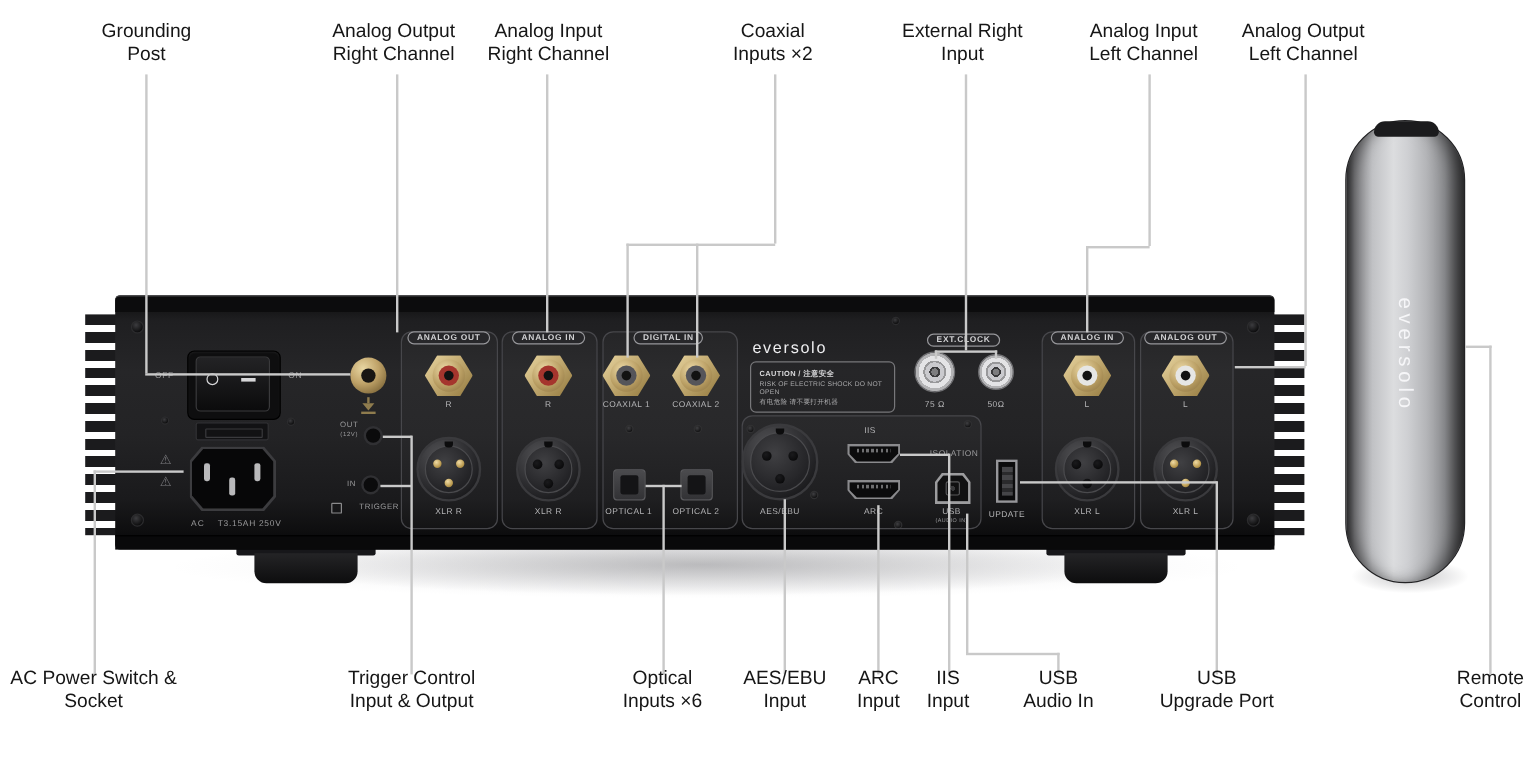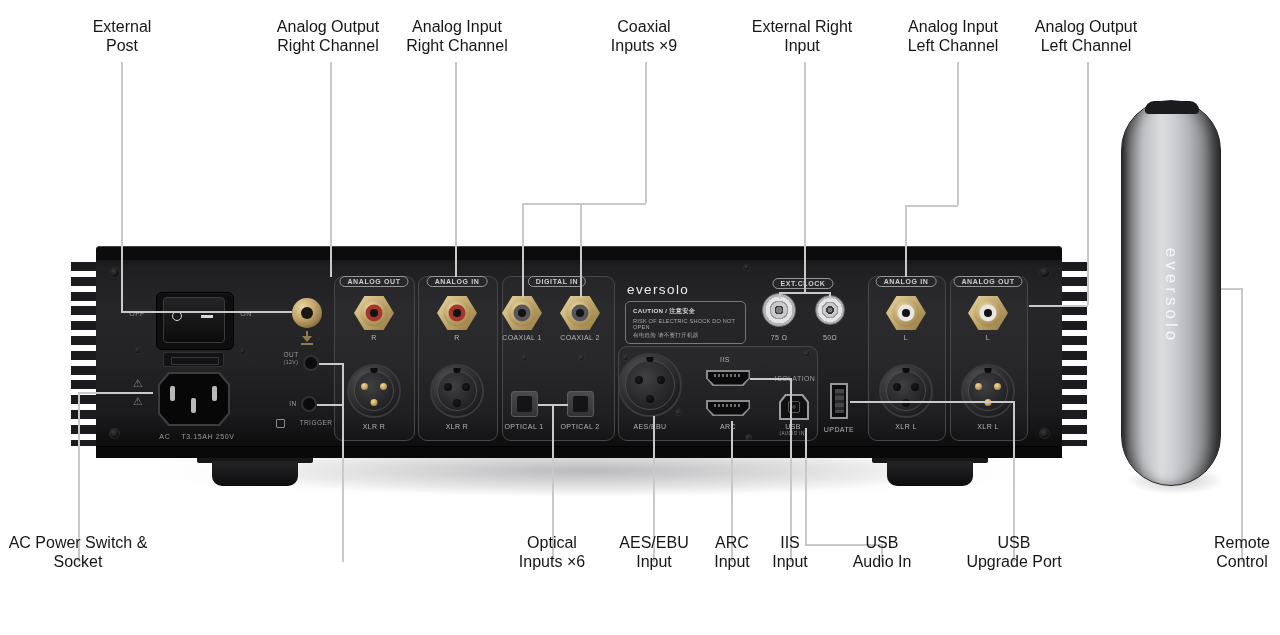--- a/index.html
+++ b/index.html
@@ -4,21 +4,21 @@
 <style>
   html,body{margin:0;padding:0;background:#ffffff;}
   #stage{position:relative;width:1280px;height:635px;overflow:hidden;background:#ffffff;
          font-family:"Liberation Sans","DejaVu Sans",sans-serif;}
   .abs{position:absolute;}
 
   
   .toplabel,.botlabel{position:absolute;transform:translateX(-50%);text-align:center;
     font-size:16px;line-height:18.5px;font-weight:500;color:#161616;white-space:pre-line;}
   .toplabel{top:18px;}
-  .botlabel{top:534px;}
+  .botlabel{top:557px;}
 
   
   .vl{position:absolute;width:1.5px;background:#c9c9c9;}
   .hl{position:absolute;height:1.5px;background:#c9c9c9;}
 
   
   .shadow{position:absolute;pointer-events:none;}
   .body{position:absolute;left:96px;top:246px;width:966px;height:212px;border-radius:4px;
     background:linear-gradient(180deg,#3a3a3c 0%,#101011 3%,#1f1f21 10%,#262628 30%,#232325 55%,#1a1a1c 80%,#0b0b0c 96%,#070708 100%);}
   .body .topband{position:absolute;left:0;right:0;top:0;height:13px;background:#0c0c0d;border-top:1px solid #454547;border-radius:4px 4px 0 0;}
@@ -378,37 +378,39 @@
   <div class="hl" style="left:750px;top:378px;width:41px;"></div>
   <div class="vl" style="left:790px;top:378px;height:184px;"></div>
   <div class="vl" style="left:805px;top:428px;height:117px;"></div>
   <div class="hl" style="left:805px;top:544px;width:78px;"></div>
   <div class="vl" style="left:881px;top:544px;height:18px;"></div>
   <div class="hl" style="left:850px;top:401px;width:164px;"></div>
   <div class="vl" style="left:1013px;top:401px;height:161px;"></div>
   <div class="hl" style="left:1221px;top:288px;width:22px;"></div>
   <div class="vl" style="left:1241px;top:288px;height:274px;"></div>
 
-  <div class="toplabel" style="left:122px;">External
+  <div class="toplabel" style="left:122px;">Grounding
 Post</div>
   <div class="toplabel" style="left:328px;">Analog Output
 Right Channel</div>
   <div class="toplabel" style="left:457px;">Analog Input
 Right Channel</div>
   <div class="toplabel" style="left:644px;">Coaxial
-Inputs ×9</div>
+Inputs ×2</div>
   <div class="toplabel" style="left:802px;">External Right
 Input</div>
   <div class="toplabel" style="left:953px;">Analog Input
 Left Channel</div>
   <div class="toplabel" style="left:1086px;">Analog Output
 Left Channel</div>
 
   <div class="botlabel" style="left:78px;">AC Power Switch &amp;
 Socket</div>
+  <div class="botlabel" style="left:343px;">Trigger Control
+Input &amp; Output</div>
   <div class="botlabel" style="left:552px;">Optical
 Inputs ×6</div>
   <div class="botlabel" style="left:654px;">AES/EBU
 Input</div>
   <div class="botlabel" style="left:732px;">ARC
 Input</div>
   <div class="botlabel" style="left:790px;">IIS
 Input</div>
   <div class="botlabel" style="left:882px;">USB
 Audio In</div>

